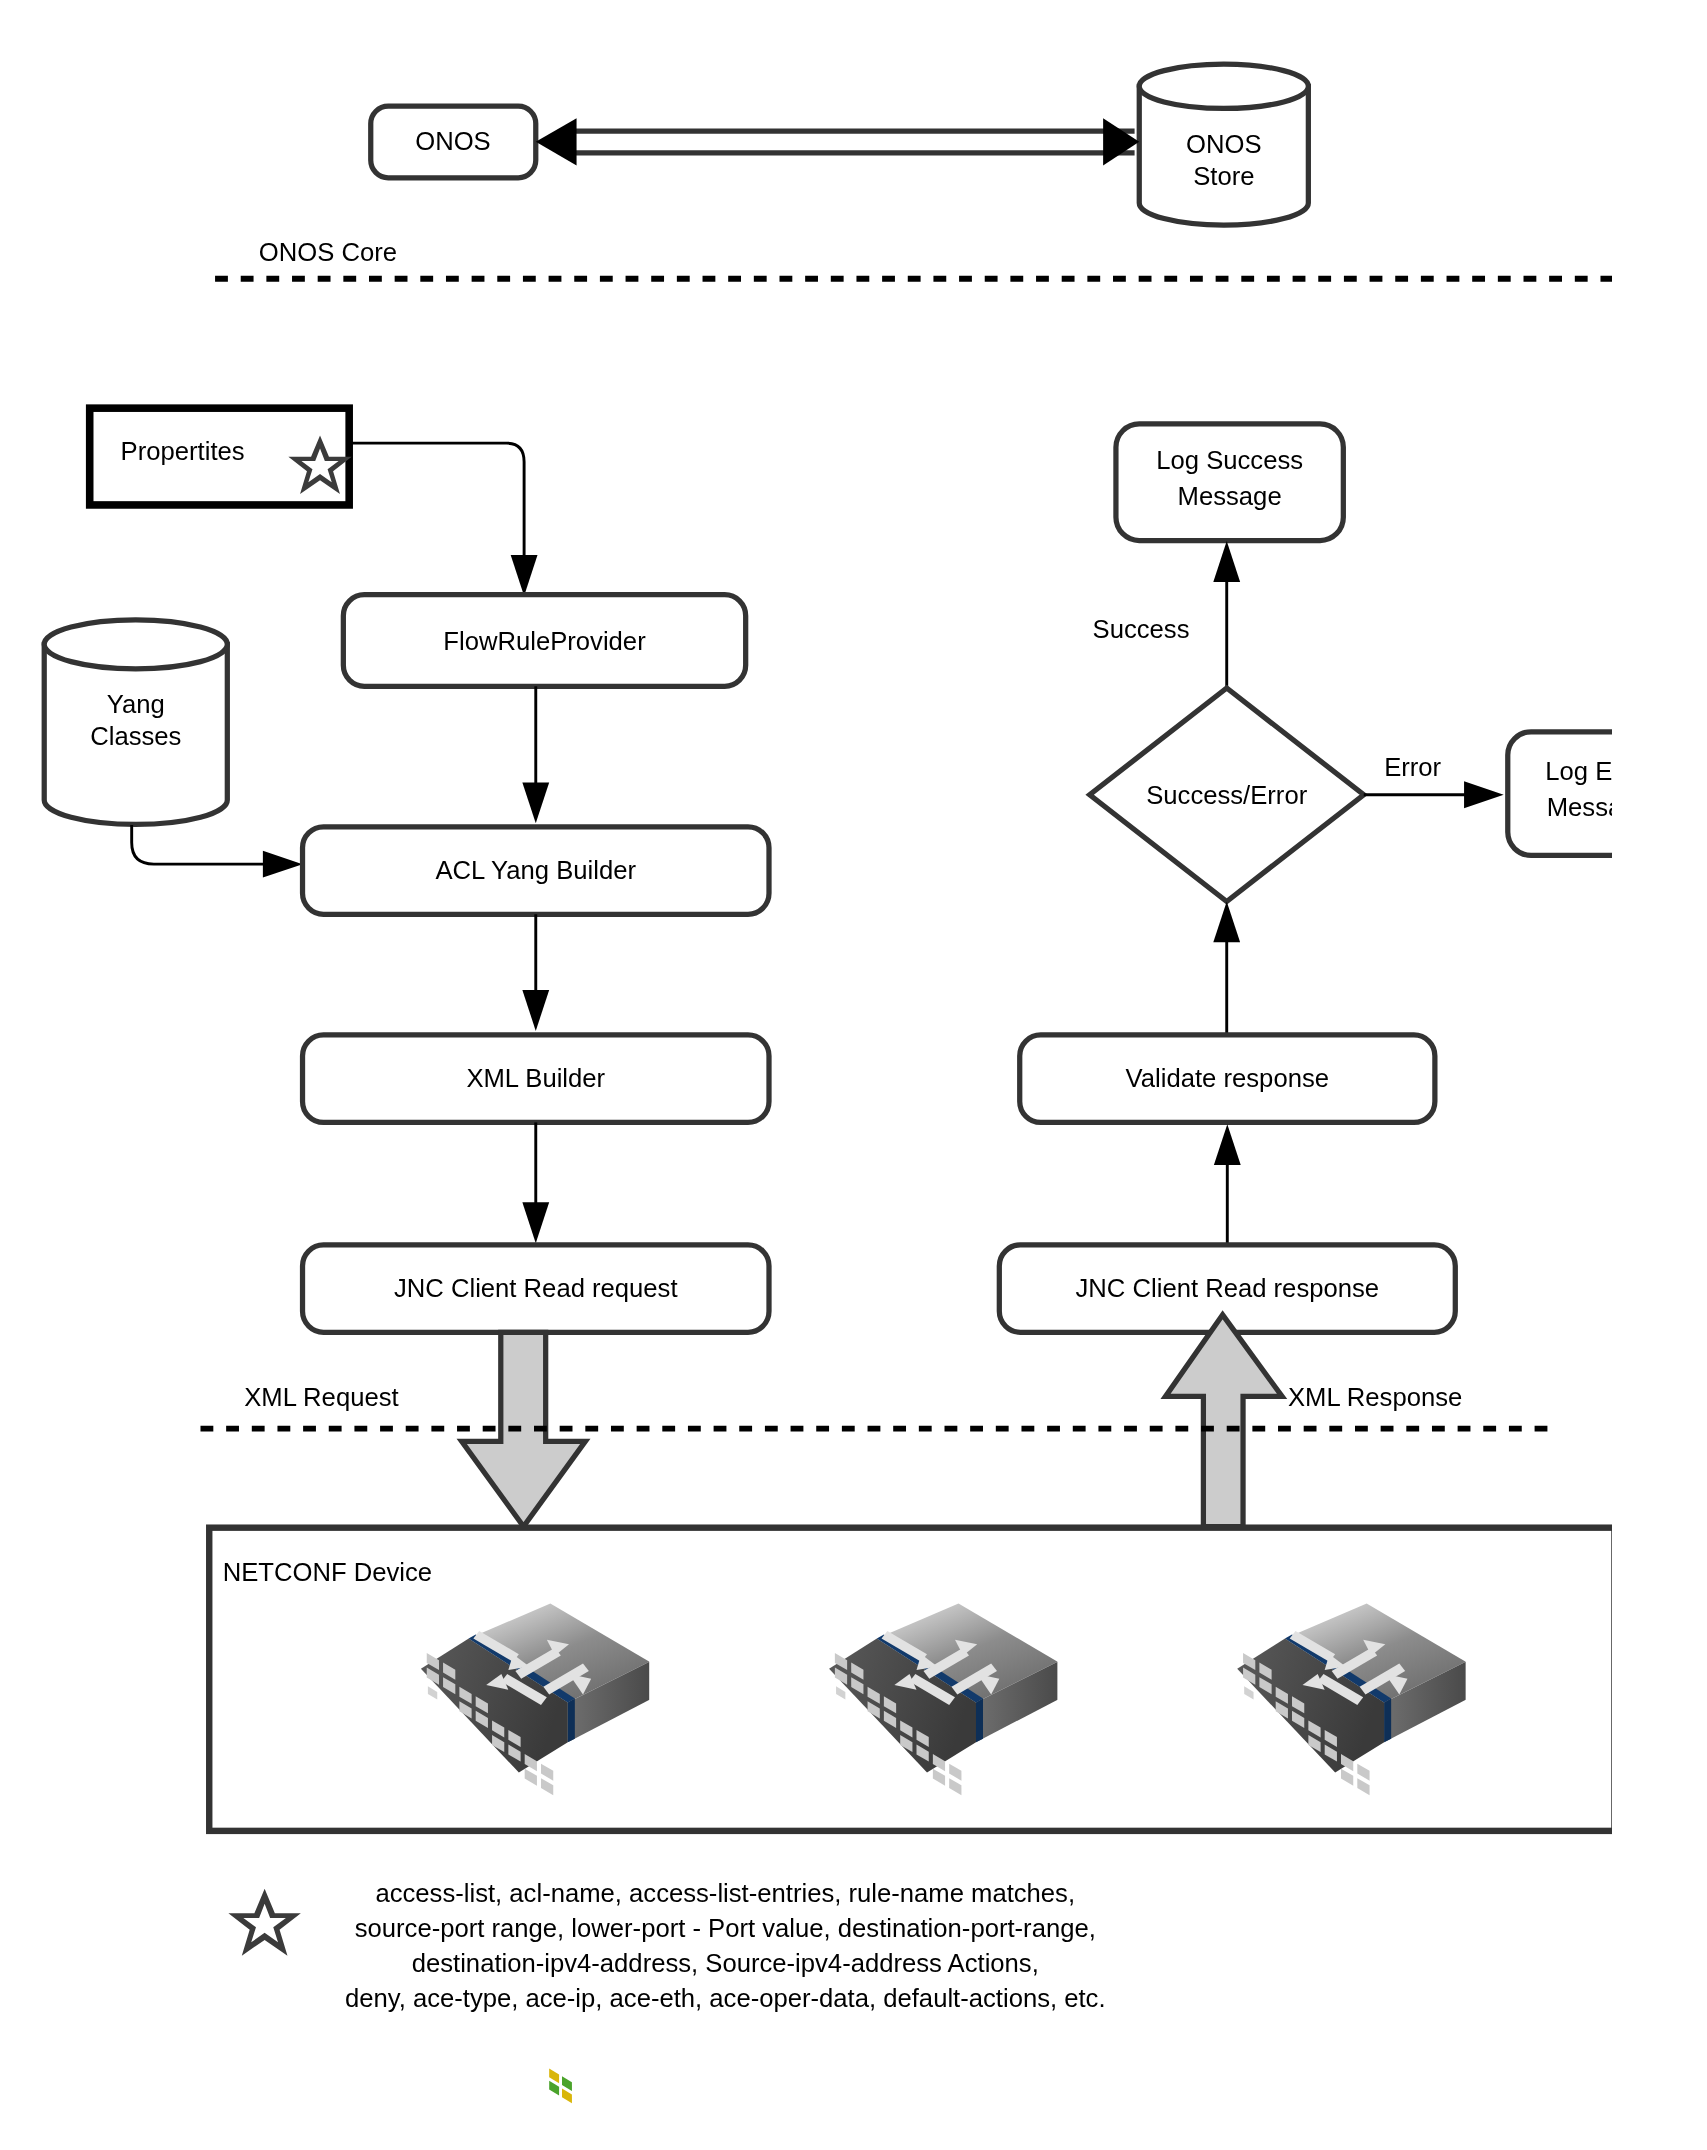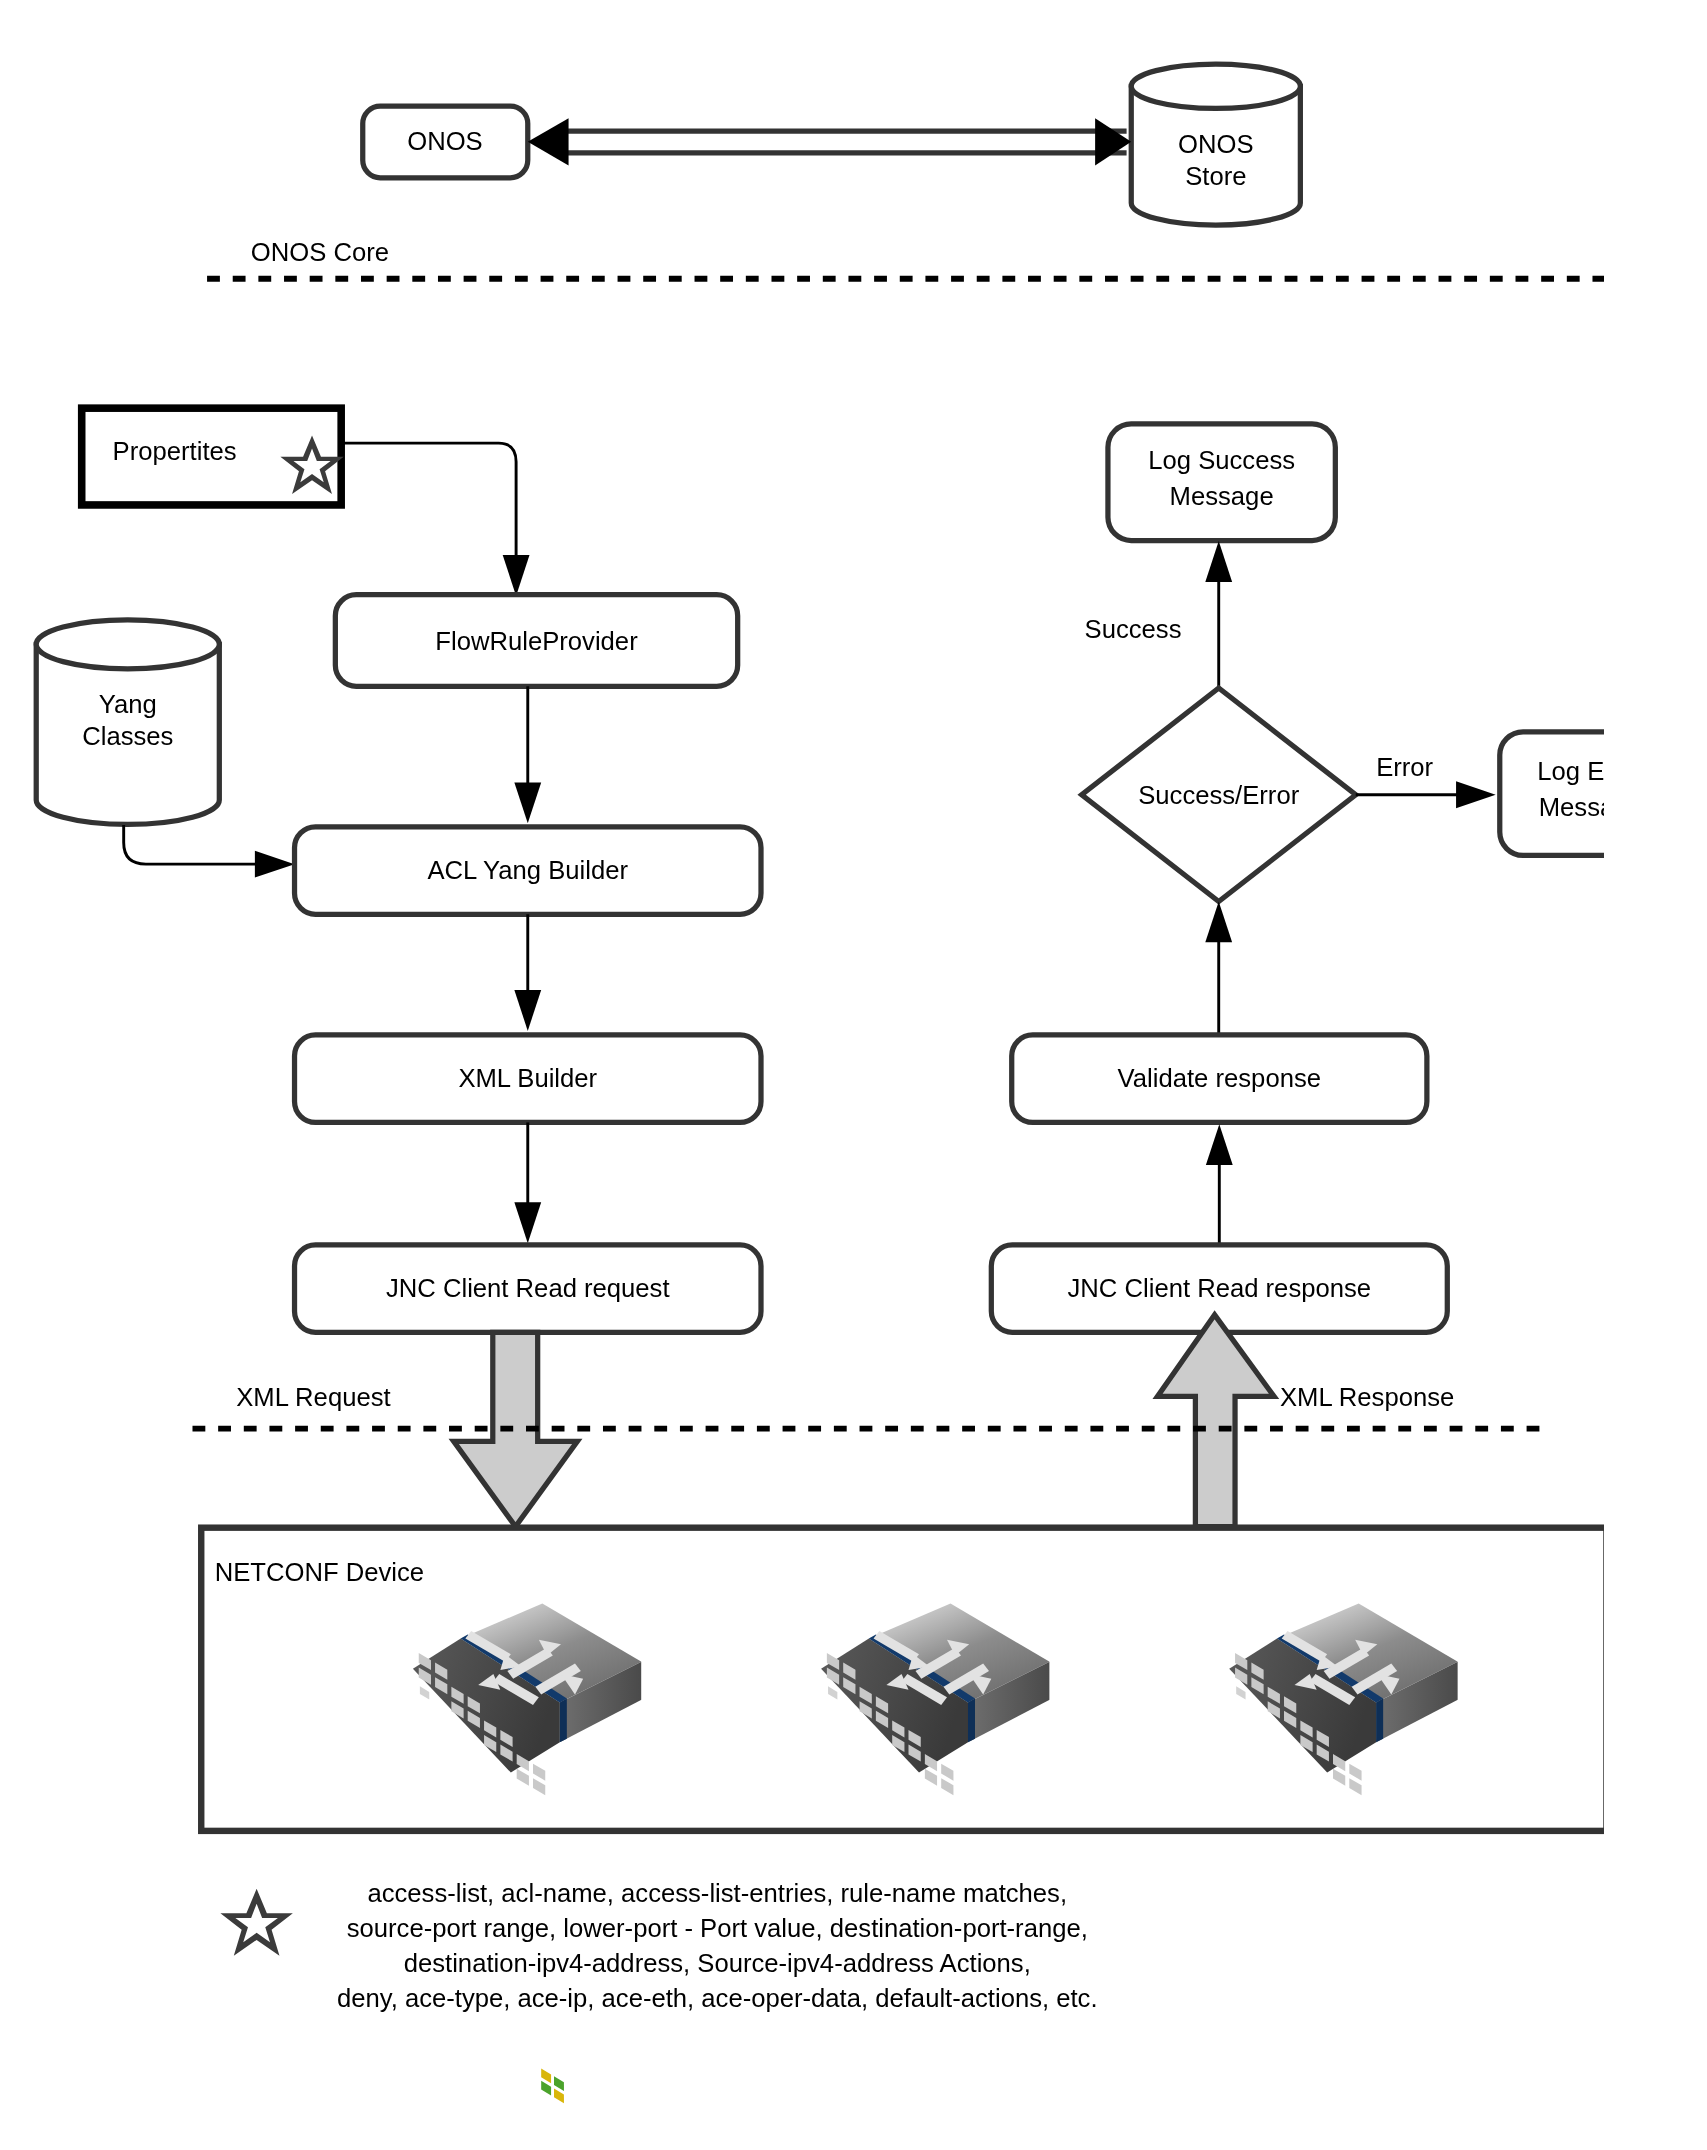--- a/index.html
+++ b/index.html
@@ -10,20 +10,21 @@
   }
   body {
     font-family: "Liberation Sans", sans-serif;
   }
   #diagram-root {
     position: relative;
     width: 1604px;
     height: 2151px;
     background: #ffffff;
     overflow: hidden;
+    margin-left: 8px;
   }
   svg.canvas {
     position: absolute;
     top: 0;
     left: 0;
     width: 1708px;
     height: 2151px;
     display: block;
   }
   text {

